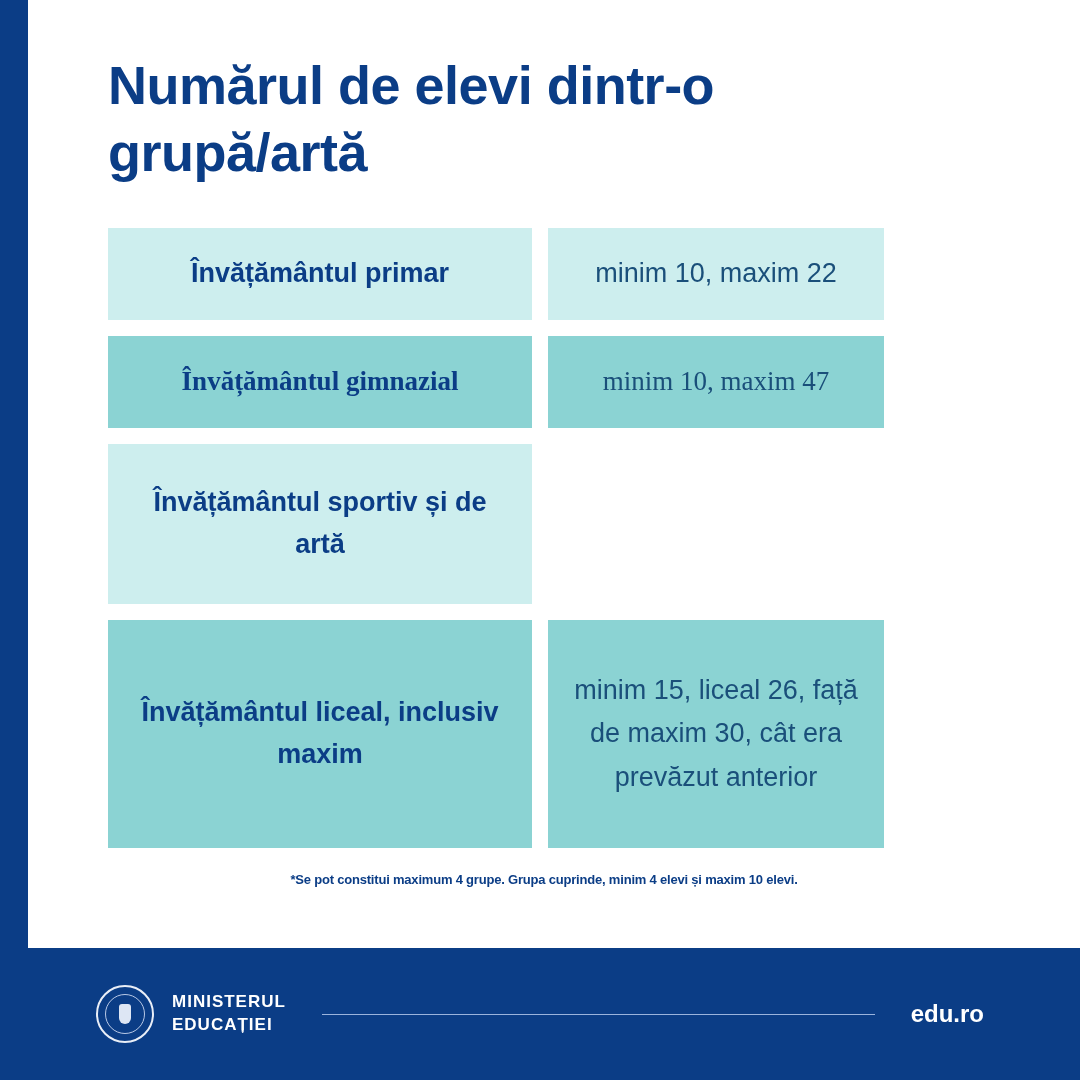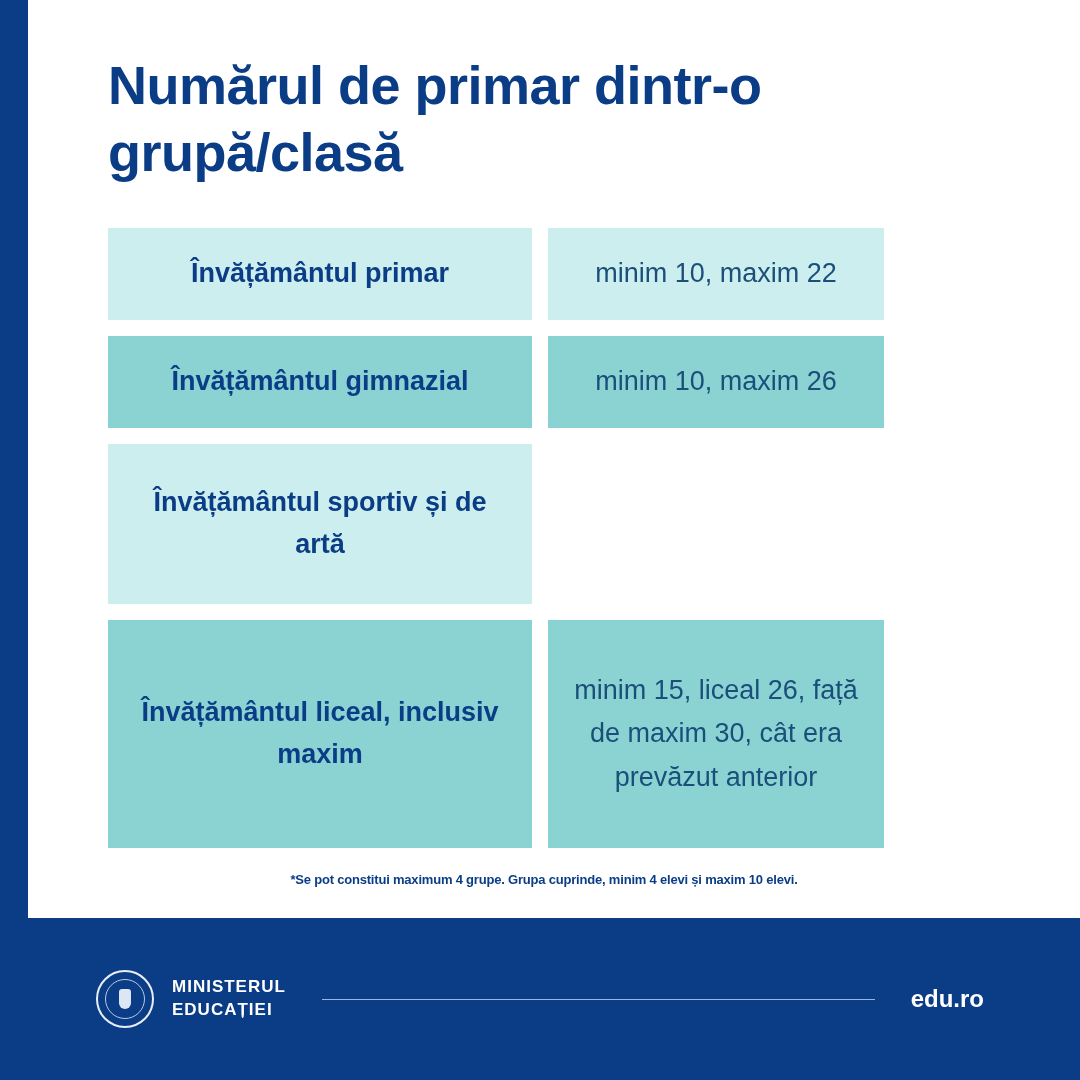--- a/index.html
+++ b/index.html
@@ -75,21 +75,21 @@
     width: 336px;
     color: #1a4f7a;
     font-size: 27px;
     line-height: 1.6;
     font-weight: normal;
   }
   .shade-light { background: #cdeeee; }
   .shade-dark  { background: #8bd3d3; }
 
   .h1 { height: 92px; }
-  .h2 { height: 92px; }
+  .h2 { height: 92px; font-family: Liberation Serif, serif; }
   .h3 { height: 160px; }
   .h4 { height: 228px; }
 
   
   .footnote {
     position: absolute;
     left: 44px;
     top: 872px;
     width: 1000px;
     text-align: center;
@@ -98,21 +98,21 @@
     font-weight: bold;
     letter-spacing: -0.2px;
   }
 
   
   .footer {
     position: absolute;
     left: 0;
     bottom: 0;
     width: 1080px;
-    height: 162px;
+    height: 132px;
     background: #0b3d86;
     display: flex;
     align-items: center;
   }
   .crest {
     margin-left: 96px;
     width: 54px;
     height: 54px;
     border-radius: 50%;
     border: 2px solid #e9eef7;
@@ -161,32 +161,32 @@
     text-align: right;
   }
 </style>
 </head>
 <body>
 
 <div class="poster">
 
   <div class="left-bar"></div>
 
-  <div class="title">Numărul de primar dintr-o grupă/clasă</div>
+  <div class="title">Numărul de elevi dintr-o grupă/artă</div>
 
   <div class="table">
 
     <div class="row">
       <div class="cell cell-label shade-light h1">Învățământul primar</div>
       <div class="cell cell-value shade-light h1">minim 10, maxim 22</div>
     </div>
 
     <div class="row">
       <div class="cell cell-label shade-dark h2">Învățământul gimnazial</div>
-      <div class="cell cell-value shade-dark h2">minim 10, maxim 26</div>
+      <div class="cell cell-value shade-dark h2">minim 10, maxim 47</div>
     </div>
 
     <div class="row">
       <div class="cell cell-label shade-light h3">Învățământul sportiv și de artă</div>
     </div>
 
     <div class="row">
       <div class="cell cell-label shade-dark h4">Învățământul liceal, inclusiv maxim</div>
       <div class="cell cell-value shade-dark h4">minim 15, liceal 26, față de maxim 30, cât era prevăzut anterior</div>
     </div>

